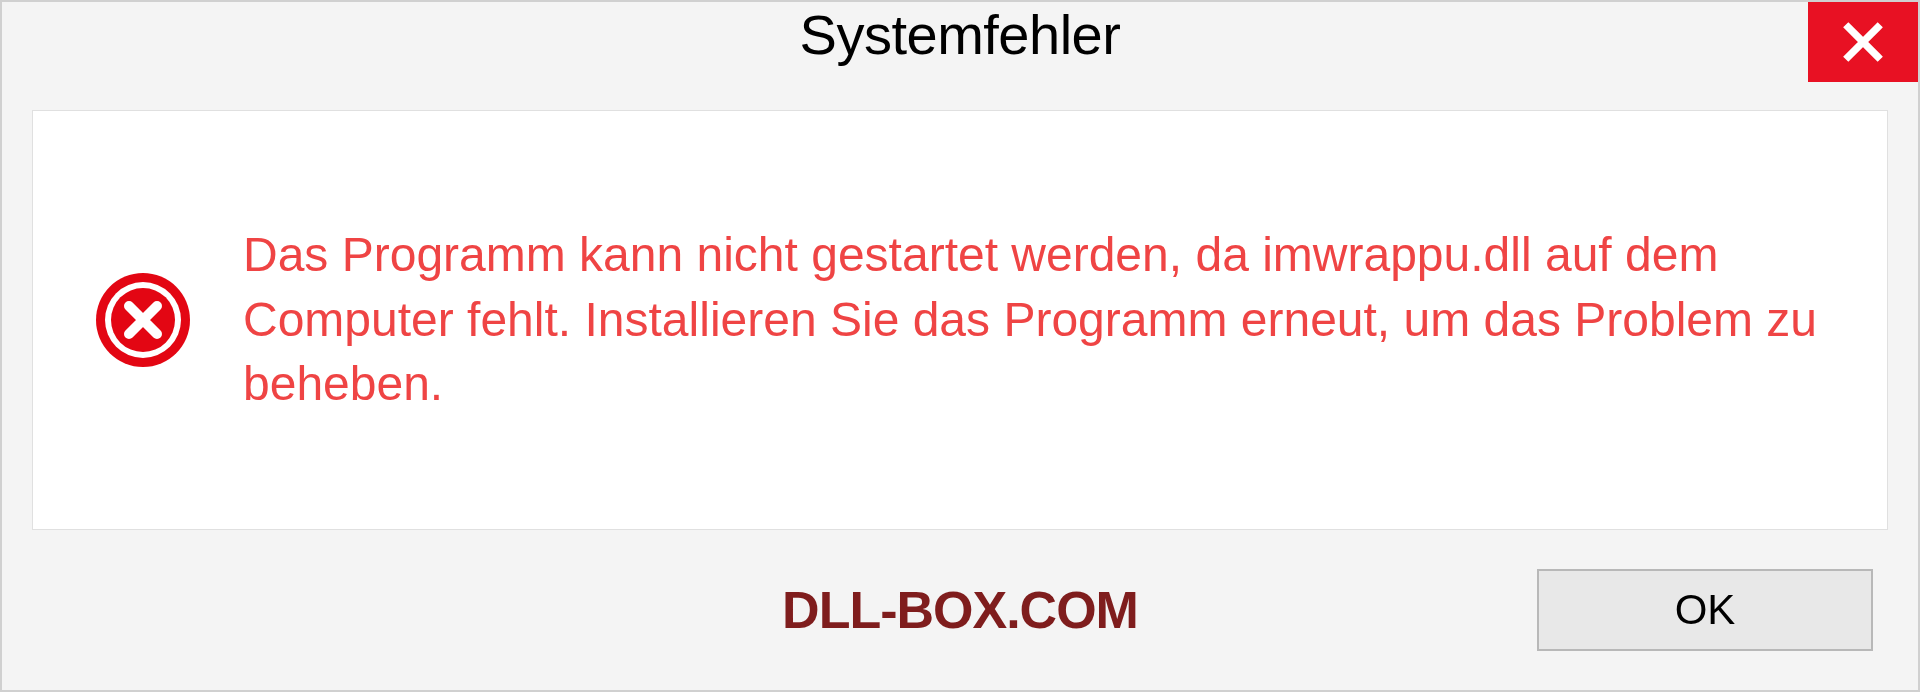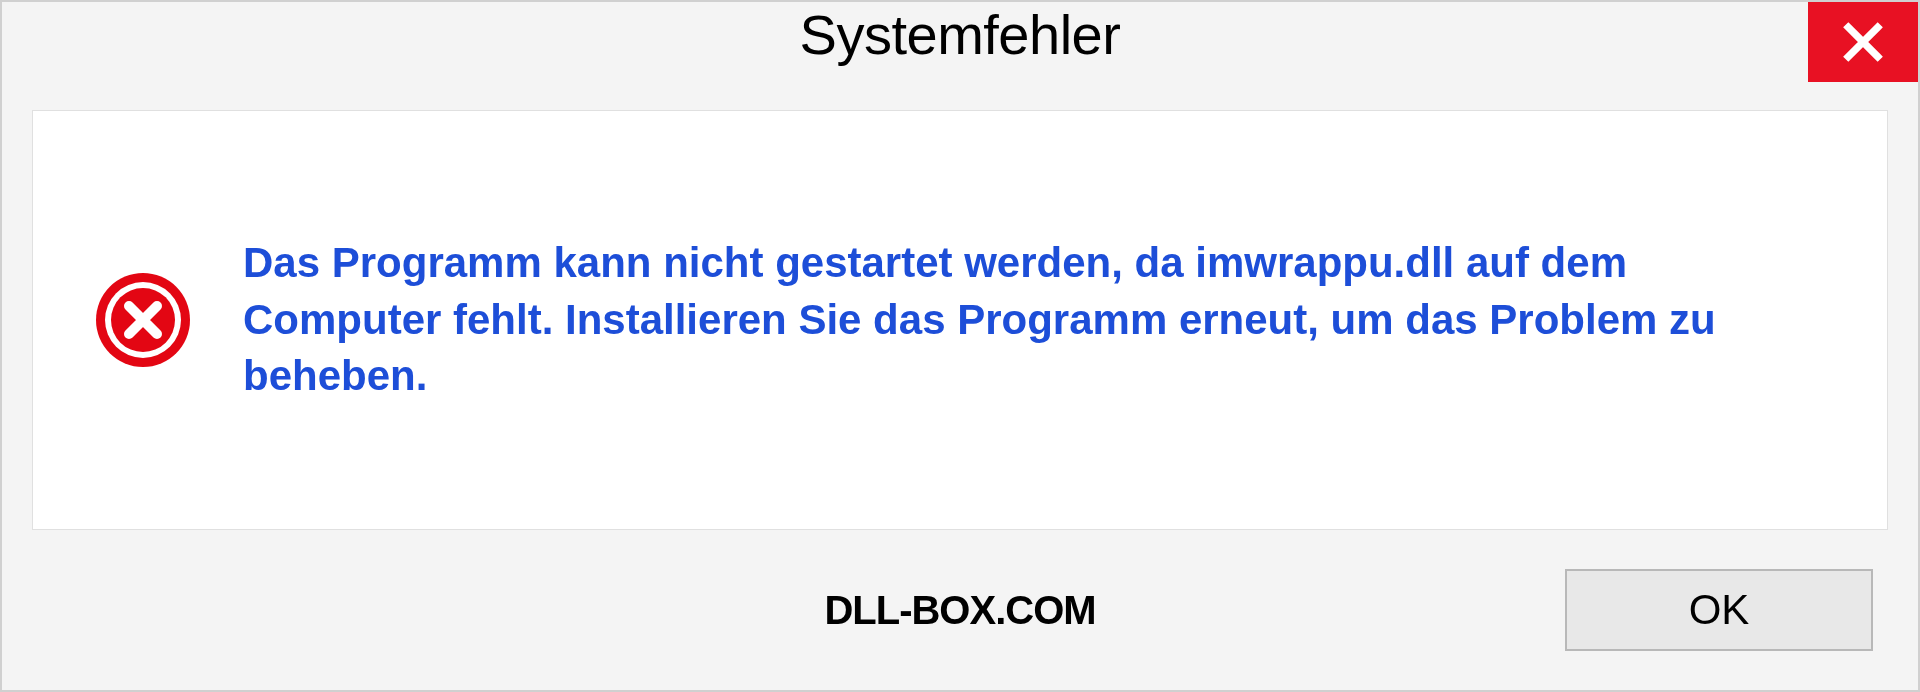--- a/index.html
+++ b/index.html
@@ -61,45 +61,45 @@
       align-items: center;
       padding: 50px 60px;
     }
     .error-icon {
       flex-shrink: 0;
       width: 100px;
       height: 100px;
       margin-right: 50px;
     }
     .message {
-      font-size: 42px;
+      font-size: 48px;
       line-height: 1.35;
-      color: #1d4ed8;
-      font-weight: 700;
+      color: #ef4444;
+      font-weight: 400;
     }
     .button-row {
       height: 160px;
       display: flex;
       align-items: center;
       justify-content: flex-end;
       padding: 0 45px;
       position: relative;
     }
     .watermark {
       position: absolute;
       left: 50%;
       transform: translateX(-50%);
-      font-size: 40px;
+      font-size: 52px;
       font-weight: 900;
-      color: #000000;
+      color: #7f1d1d;
       letter-spacing: -1px;
       font-family: Arial, sans-serif;
     }
     .ok-button {
-      width: 308px;
+      width: 336px;
       height: 82px;
       background: #e8e8e8;
       border: 2px solid #b8b8b8;
       font-size: 42px;
       color: #000;
       display: flex;
       align-items: center;
       justify-content: center;
       cursor: pointer;
       font-family: inherit;

